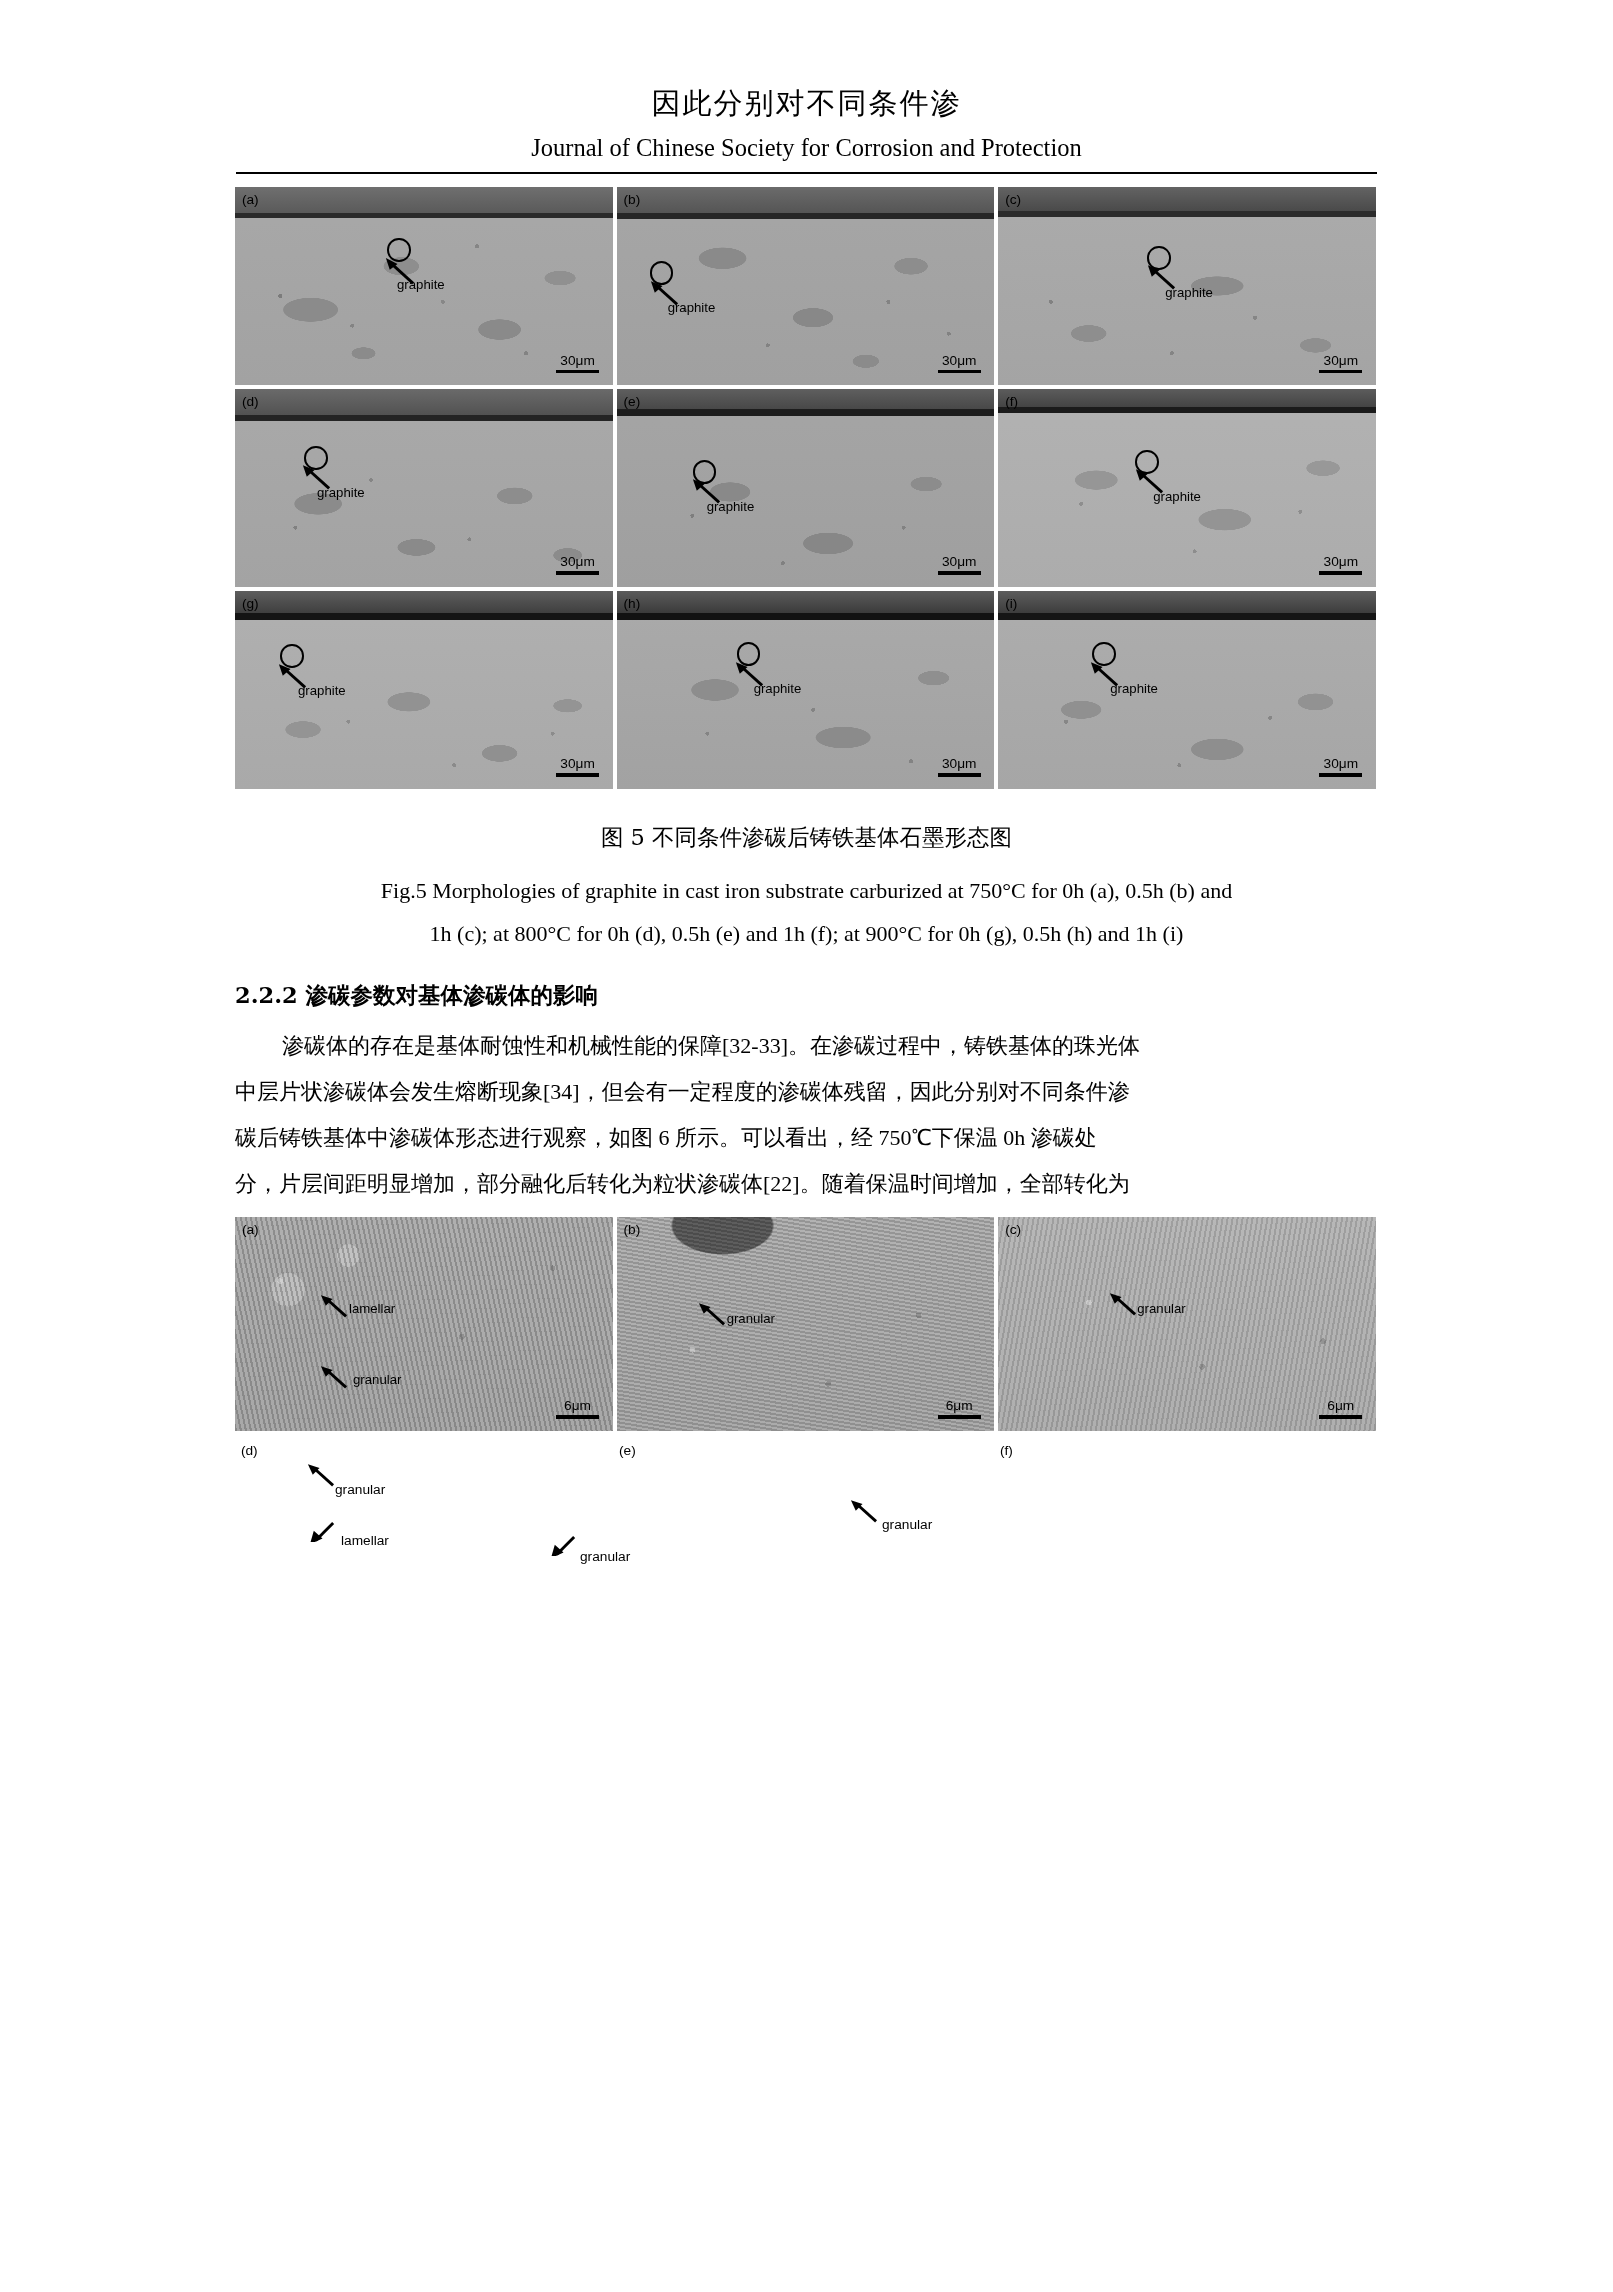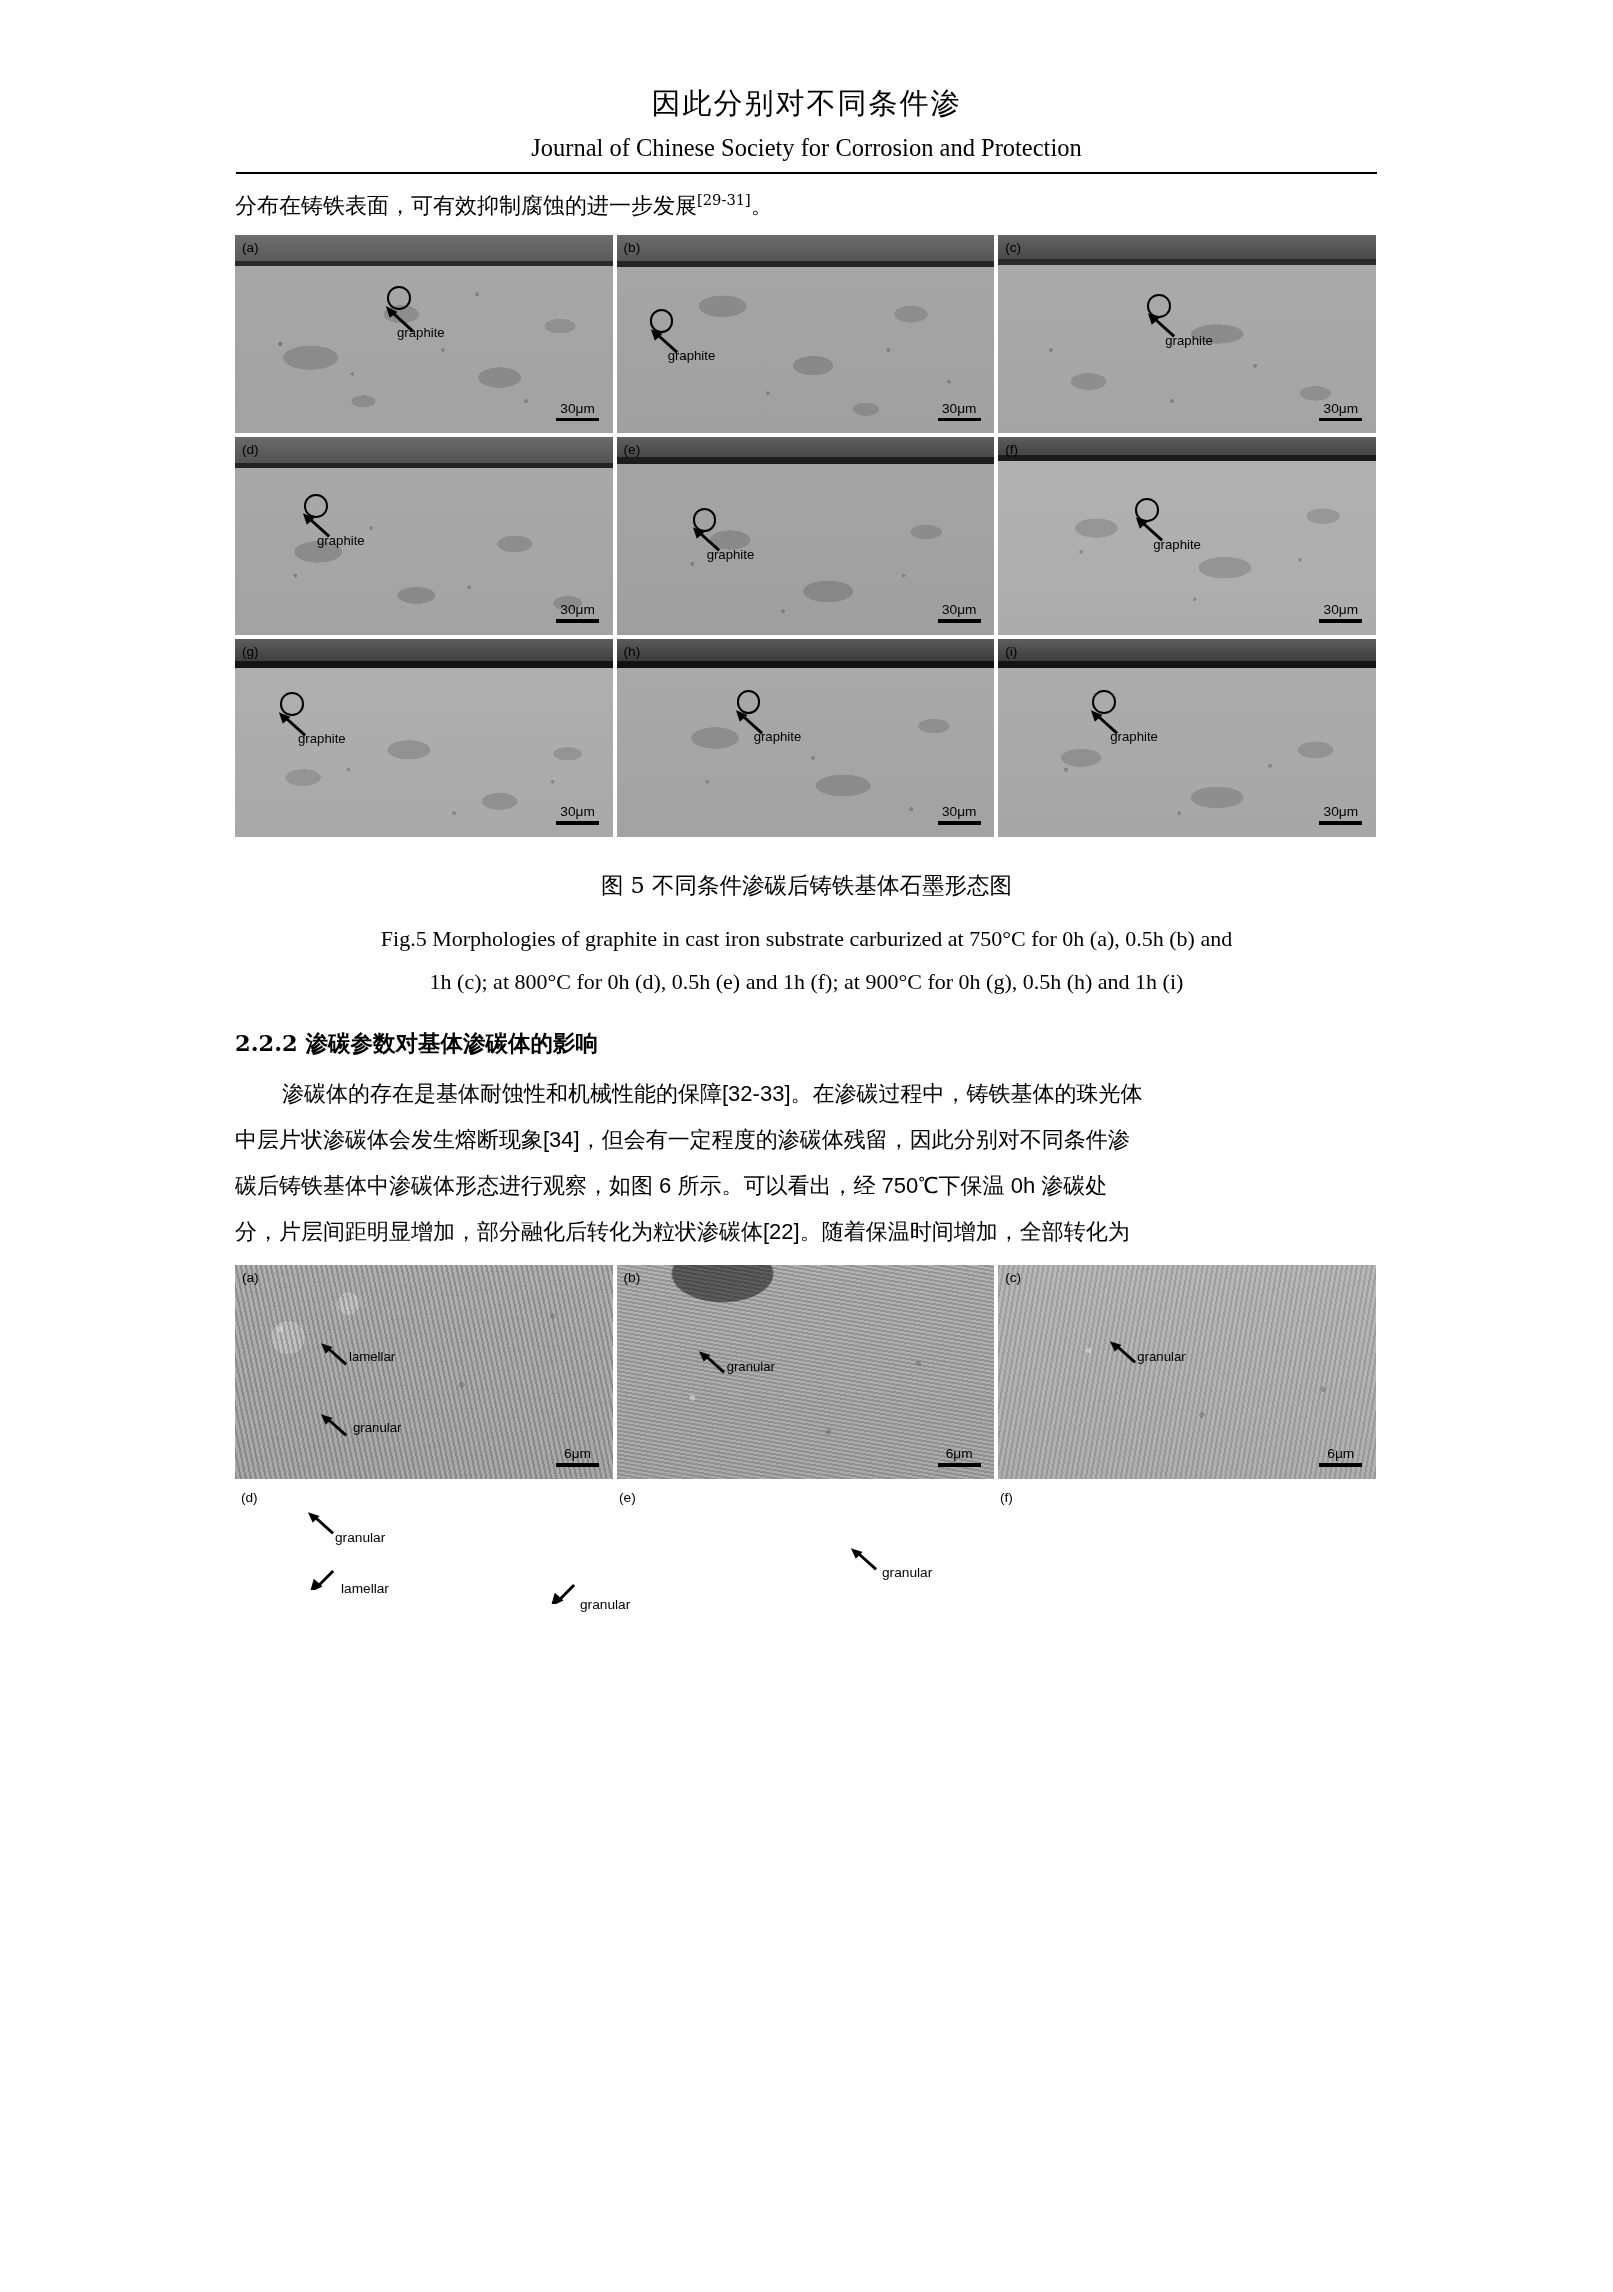--- a/index.html
+++ b/index.html
@@ -44,21 +44,21 @@
     width: 1141px;
     margin-left: auto;
     margin-right: auto;
   }
 
   
   .body-text {
     font-size: 22px;
     line-height: 39px;
     text-align: justify;
-    font-family: Liberation Sans, sans-serif;
+    font-family: Liberation Serif, serif;
   }
   .lead-line {
     margin-top: 17.6px;
     font-size: 22px;
     font-family: "DejaVu Serif", serif;
   }
   sup {
     font-size: 14.7px;
     vertical-align: super;
   }
@@ -210,23 +210,20 @@
 <body>
 
 <div class="page">
 
   <div class="journal-header">
     <div class="journal-cn">因此分别对不同条件渗</div>
     <div class="journal-en">Journal of Chinese Society for Corrosion and Protection</div>
   </div>
   <div class="header-rule"></div>
 
-  <div class="lead-line">
-    <span>分布在铸铁表面，可有效抑制腐蚀的进一步发展</span><sup>[29-31]</sup><span>。</span>
-  </div>
 
   <div class="fig-grid">
 
     <div class="micro">
       <div class="matrix" style="background:
              radial-gradient(ellipse 45px 19.6px at 20% 62%, #8b8b8b 0 60%, transparent 62%),
              radial-gradient(ellipse 29px 14.7px at 44% 40%, #8e8e8e 0 60%, transparent 62%),
              radial-gradient(ellipse 35px 16.7px at 70% 72%, #8a8a8a 0 60%, transparent 62%),
              radial-gradient(ellipse 25.5px 11.8px at 86% 46%, #909090 0 60%, transparent 62%),
              radial-gradient(ellipse 19.6px 9.8px at 34% 84%, #8b8b8b 0 60%, transparent 62%),

